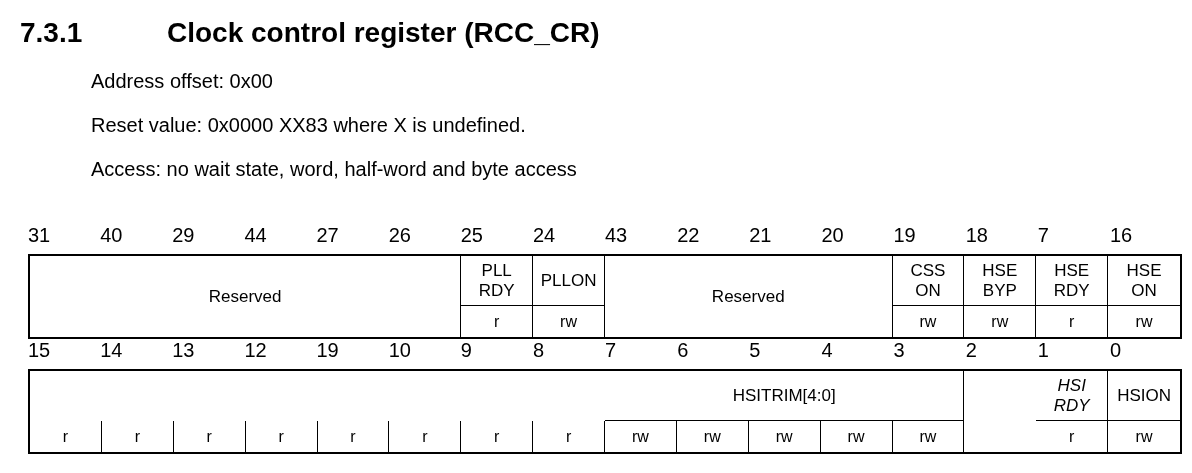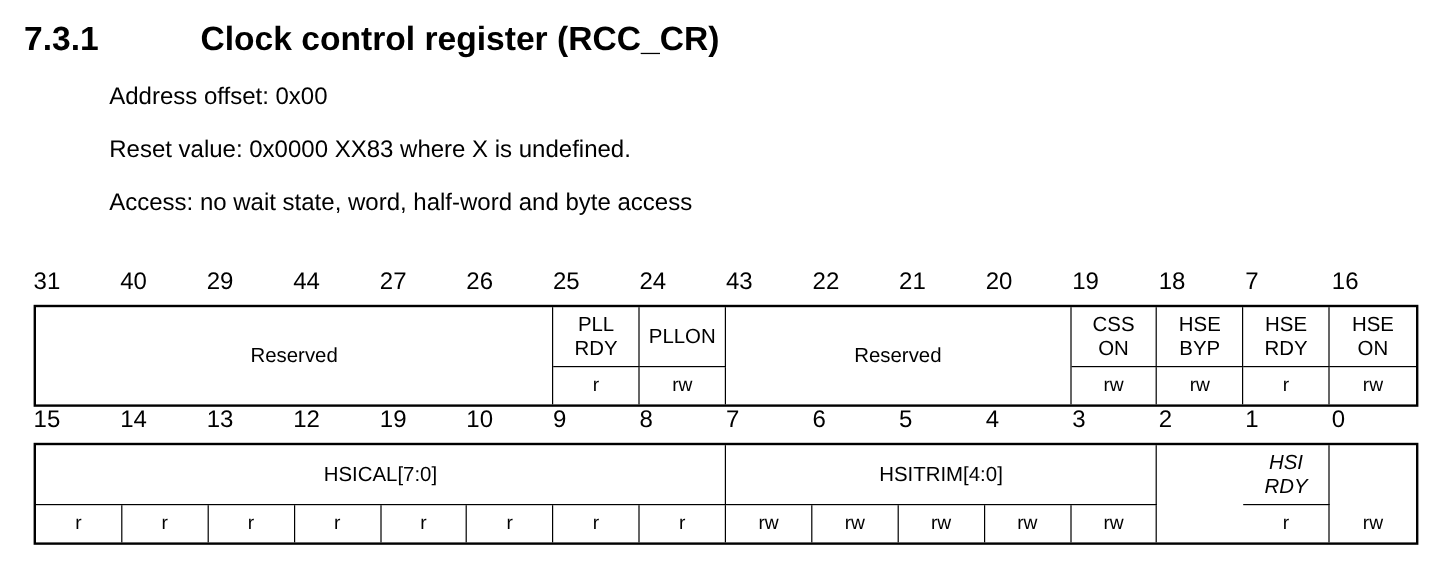--- a/index.html
+++ b/index.html
@@ -135,35 +135,35 @@
         <div class="bit-num">7</div>
         <div class="bit-num">6</div>
         <div class="bit-num">5</div>
         <div class="bit-num">4</div>
         <div class="bit-num">3</div>
         <div class="bit-num">2</div>
         <div class="bit-num">1</div>
         <div class="bit-num">0</div>
       </div>
       <div class="reg-grid">
-        <div class="cell name-cell bB bR" style="grid-area: 1 / 1 / auto / 9;">HSICAL[7:0]</div>
         <div class="cell access-cell bR" style="grid-area: 2 / 1 / auto / 2;">r</div>
         <div class="cell access-cell bR" style="grid-area: 2 / 2 / auto / 3;">r</div>
         <div class="cell access-cell bR" style="grid-area: 2 / 3 / auto / 4;">r</div>
         <div class="cell access-cell bR" style="grid-area: 2 / 4 / auto / 5;">r</div>
         <div class="cell access-cell bR" style="grid-area: 2 / 5 / auto / 6;">r</div>
         <div class="cell access-cell bR" style="grid-area: 2 / 6 / auto / 7;">r</div>
         <div class="cell access-cell bR" style="grid-area: 2 / 7 / auto / 8;">r</div>
         <div class="cell access-cell bR" style="grid-area: 2 / 8 / auto / 9;">r</div>
         <div class="cell name-cell bB bR" style="grid-area: 1 / 9 / auto / 14;">HSITRIM[4:0]</div>
         <div class="cell access-cell bR" style="grid-area: 2 / 9 / auto / 10;">rw</div>
         <div class="cell access-cell bR" style="grid-area: 2 / 10 / auto / 11;">rw</div>
         <div class="cell access-cell bR" style="grid-area: 2 / 11 / auto / 12;">rw</div>
         <div class="cell access-cell bR" style="grid-area: 2 / 12 / auto / 13;">rw</div>
         <div class="cell access-cell bR" style="grid-area: 2 / 13 / auto / 14;">rw</div>
         <div class="cell name-cell bB bR" style="grid-area: 1 / 15 / auto / 16; font-style: italic;">HSI
 RDY</div>
         <div class="cell access-cell bR" style="grid-area: 2 / 15 / auto / 16;">r</div>
+        <div class="cell name-cell bB" style="grid-area: 1 / 16 / auto / 17;">HSION</div>
         <div class="cell access-cell" style="grid-area: 2 / 16 / auto / 17;">rw</div>
       </div>
     </div>
 
 </div>
 
 </body></html>

